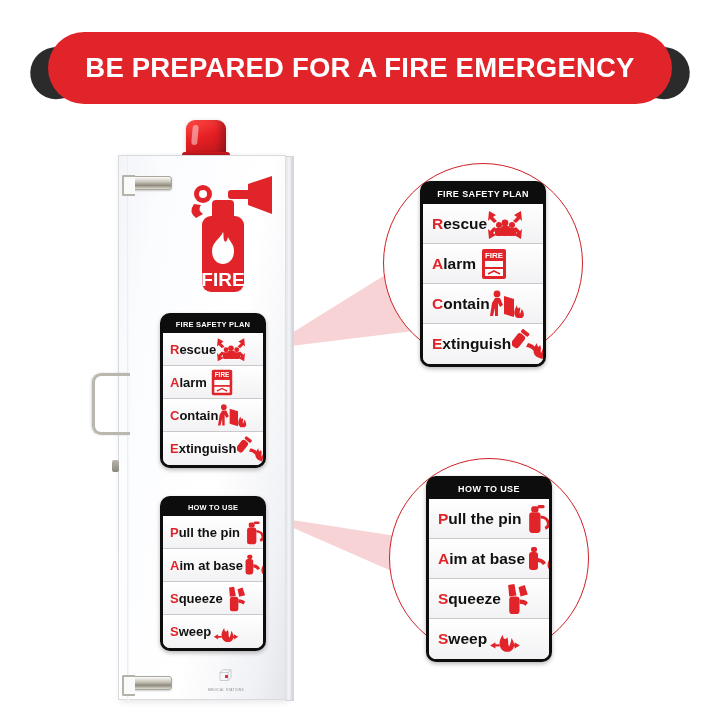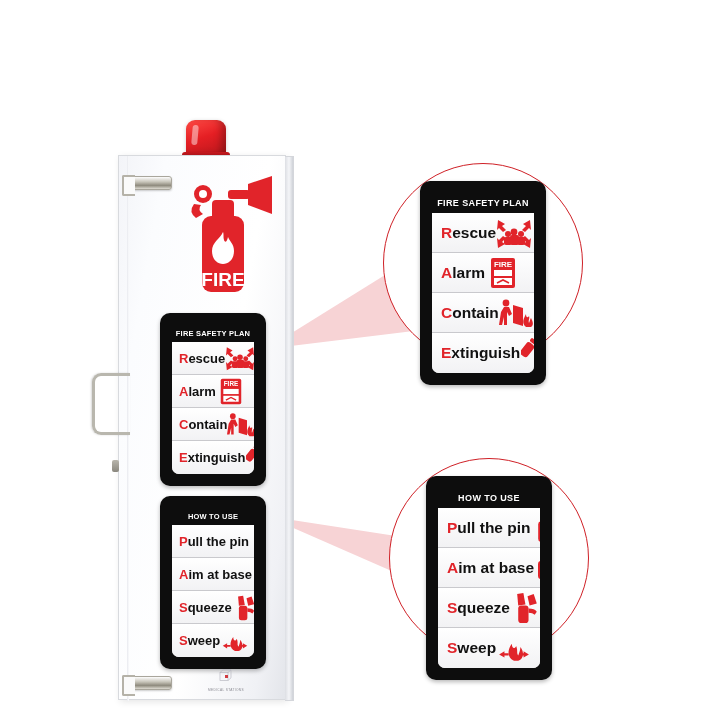--- a/index.html
+++ b/index.html
@@ -87,21 +87,21 @@
     position:absolute; left:112px; top:460px; width:7px; height:12px;
     background:linear-gradient(180deg,#b8b5ac,#8a877e); border-radius:2px;
   }
 
   
   .ext-graphic { position:absolute; left:168px; top:170px; width:110px; height:130px; }
 
   
   .placard {
     position:absolute; background:#0d0d0d; border-radius:10px;
-    padding:12px; box-shadow:0 2px 4px rgba(0,0,0,.28);
+    padding:3px; box-shadow:0 2px 4px rgba(0,0,0,.28);
     overflow:hidden;
   }
   .placard-head {
     color:#ffffff; font-weight:bold; text-align:center;
     font-family:"Liberation Sans", sans-serif;
   }
   .placard-rows { background:#ffffff; border-radius:0 0 7px 7px; overflow:hidden; }
   .prow {
     display:flex; align-items:center; 
     background:linear-gradient(180deg,#ffffff 0%,#f2f2f4 100%);
@@ -149,20 +149,27 @@
   .brand-text {
     font-size:3.2px; color:#8a8a92; letter-spacing:.35px;
     font-family:"Liberation Sans", sans-serif; margin-top:1px;
   }
 </style>
 </head>
 <body>
 
 <div id="stage">
 
+  <div class="banner-wrap">
+    <div class="ribbon-tail left"></div>
+    <div class="ribbon-tail right"></div>
+    <div class="banner">
+      <div class="banner-text">BE PREPARED FOR A FIRE EMERGENCY</div>
+    </div>
+  </div>
 
   <div class="cone" style="left:262px; top:245px; width:170px; height:110px;">
     <svg width="170" height="110" viewBox="0 0 170 110">
       <path d="M4 104 L168 2 L168 84 Z" fill="#f7d3d5"></path>
     </svg>
   </div>
   <div class="cone" style="left:262px; top:510px; width:175px; height:85px;">
     <svg width="175" height="85" viewBox="0 0 175 85">
       <path d="M4 6 L173 32 L173 80 Z" fill="#f7d3d5"></path>
     </svg>

